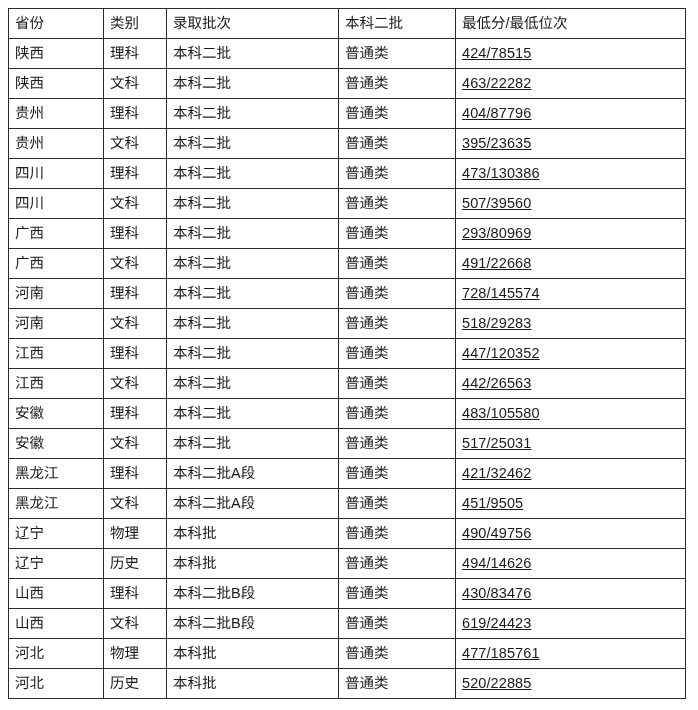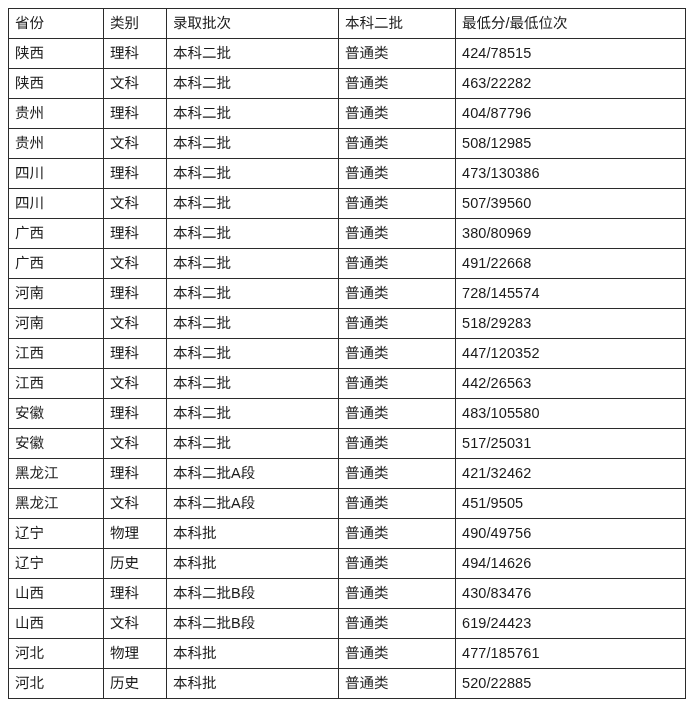--- a/index.html
+++ b/index.html
@@ -42,20 +42,21 @@
     vertical-align: middle;
     font-weight: normal;
     font-size: 14.5px;
     line-height: 1.1;
     white-space: nowrap;
     overflow: hidden;
   }
   table.score-table td.num {
     font-size: 14.5px;
     letter-spacing: 0.1px;
+    text-decoration: underline;
   }
 </style>
 </head>
 <body>
 
 <div class="table-wrap">
   <table class="score-table">
     <colgroup>
       <col class="c-province">
       <col class="c-category">
@@ -92,42 +93,42 @@
           <td>理科</td>
           <td>本科二批</td>
           <td>普通类</td>
           <td class="num">404/87796</td>
         </tr>
         <tr>
           <td>贵州</td>
           <td>文科</td>
           <td>本科二批</td>
           <td>普通类</td>
-          <td class="num">508/12985</td>
+          <td class="num">395/23635</td>
         </tr>
         <tr>
           <td>四川</td>
           <td>理科</td>
           <td>本科二批</td>
           <td>普通类</td>
           <td class="num">473/130386</td>
         </tr>
         <tr>
           <td>四川</td>
           <td>文科</td>
           <td>本科二批</td>
           <td>普通类</td>
           <td class="num">507/39560</td>
         </tr>
         <tr>
           <td>广西</td>
           <td>理科</td>
           <td>本科二批</td>
           <td>普通类</td>
-          <td class="num">380/80969</td>
+          <td class="num">293/80969</td>
         </tr>
         <tr>
           <td>广西</td>
           <td>文科</td>
           <td>本科二批</td>
           <td>普通类</td>
           <td class="num">491/22668</td>
         </tr>
         <tr>
           <td>河南</td>

